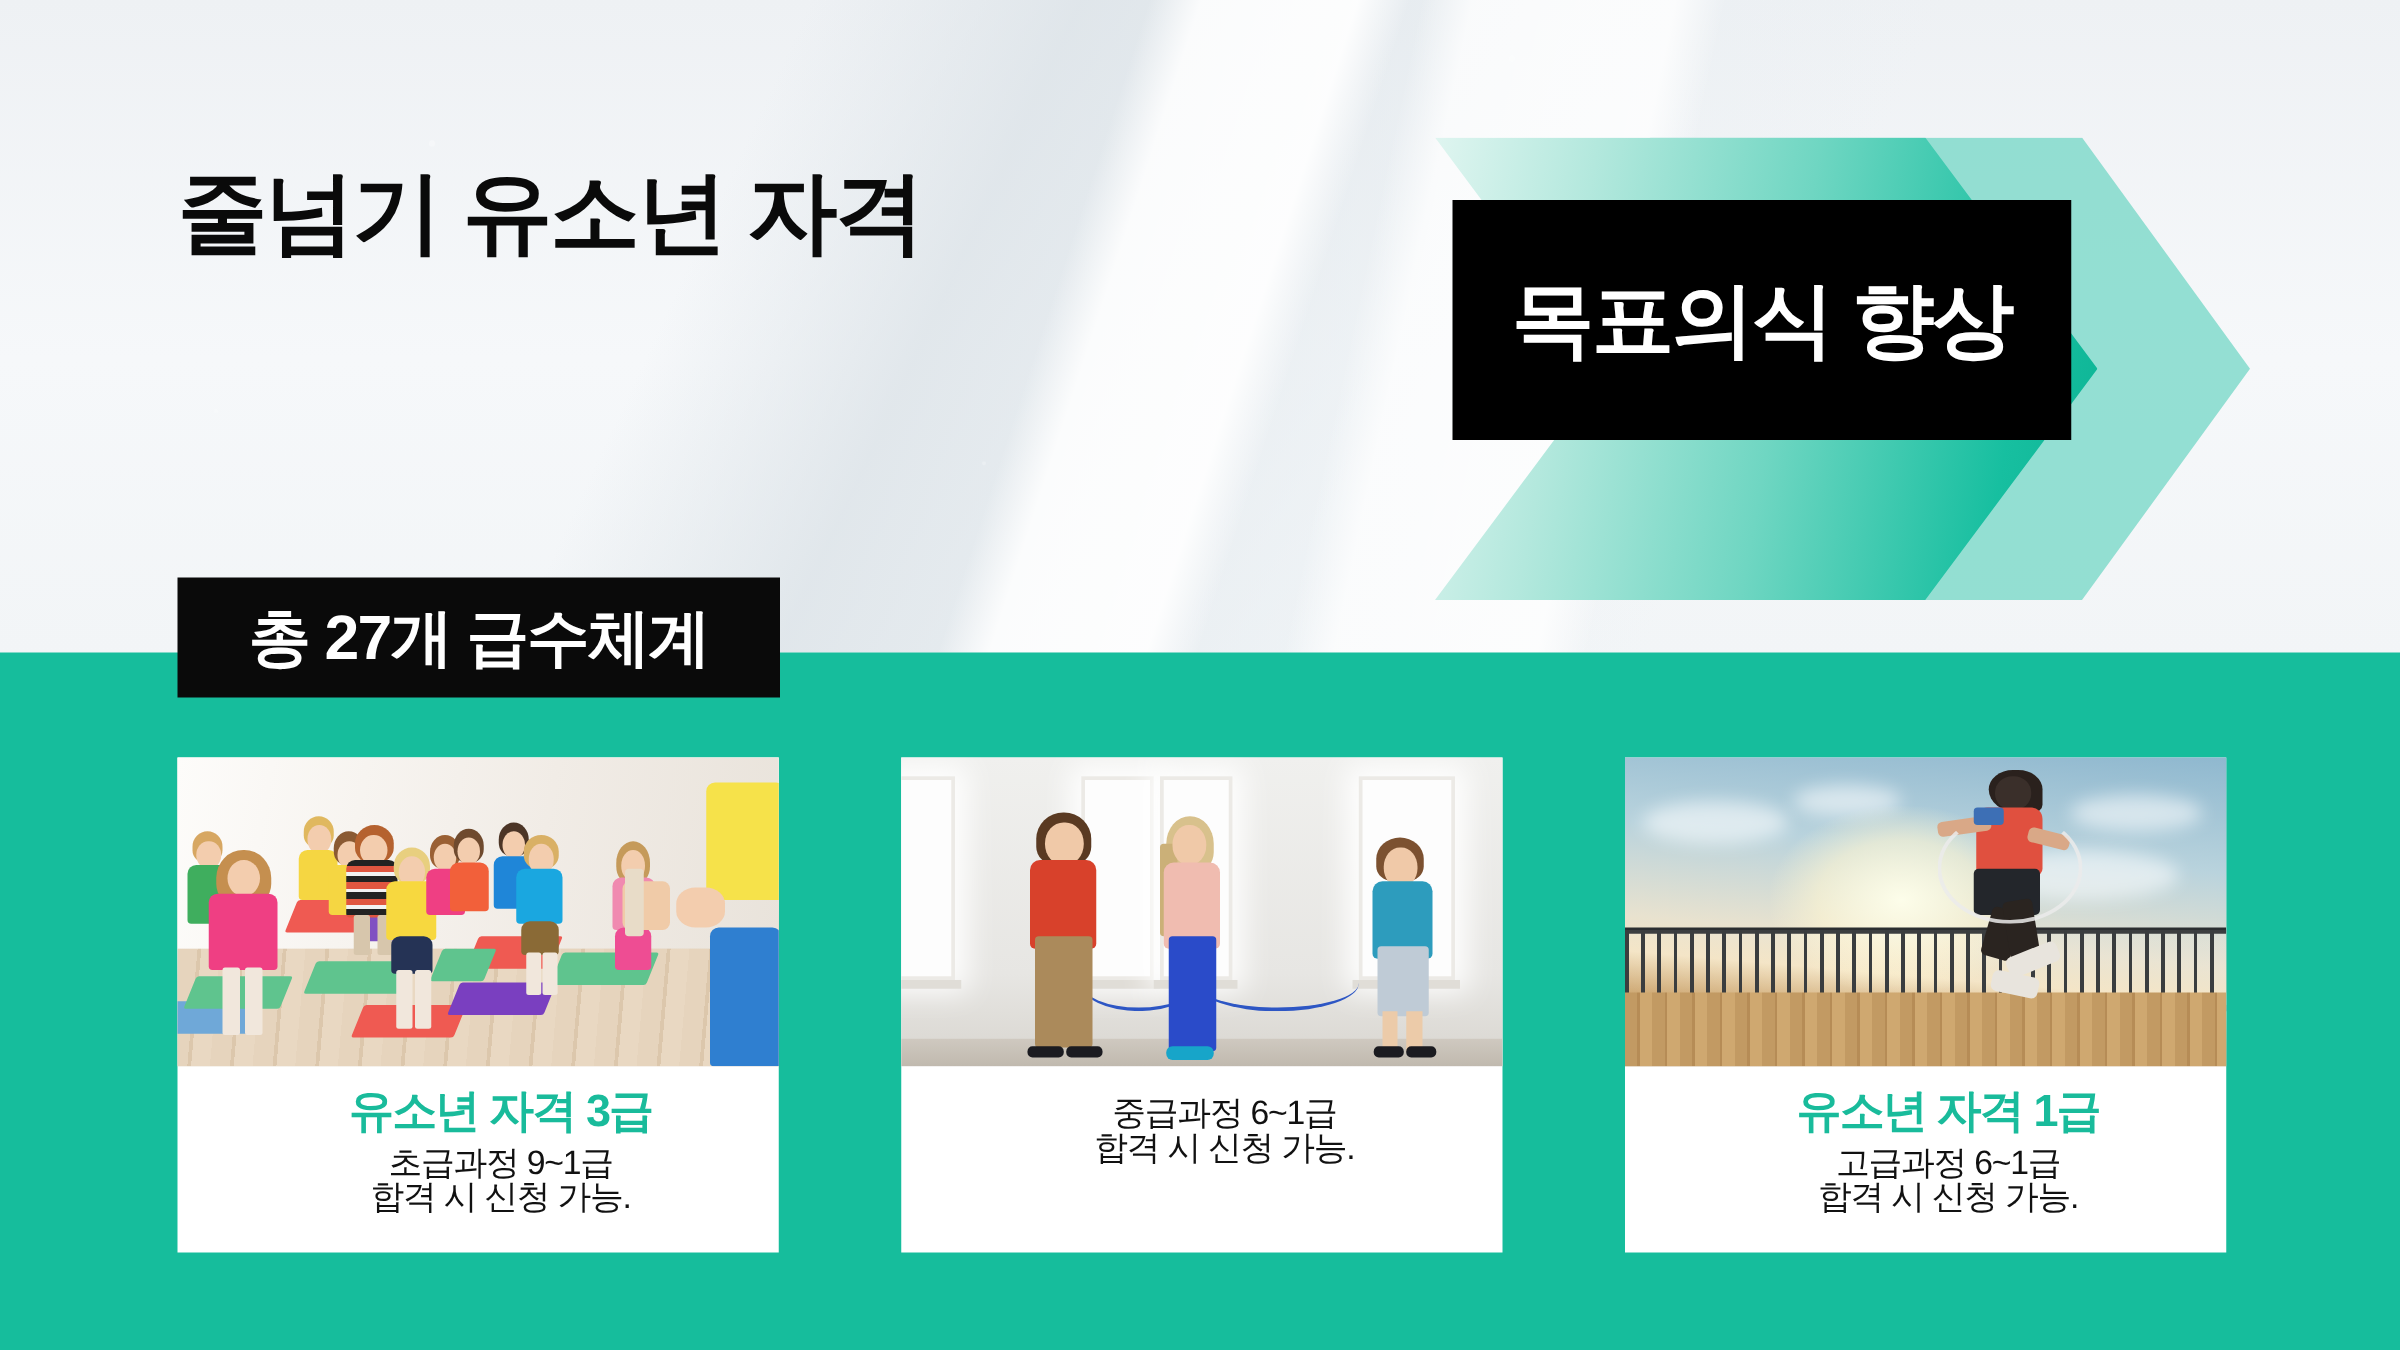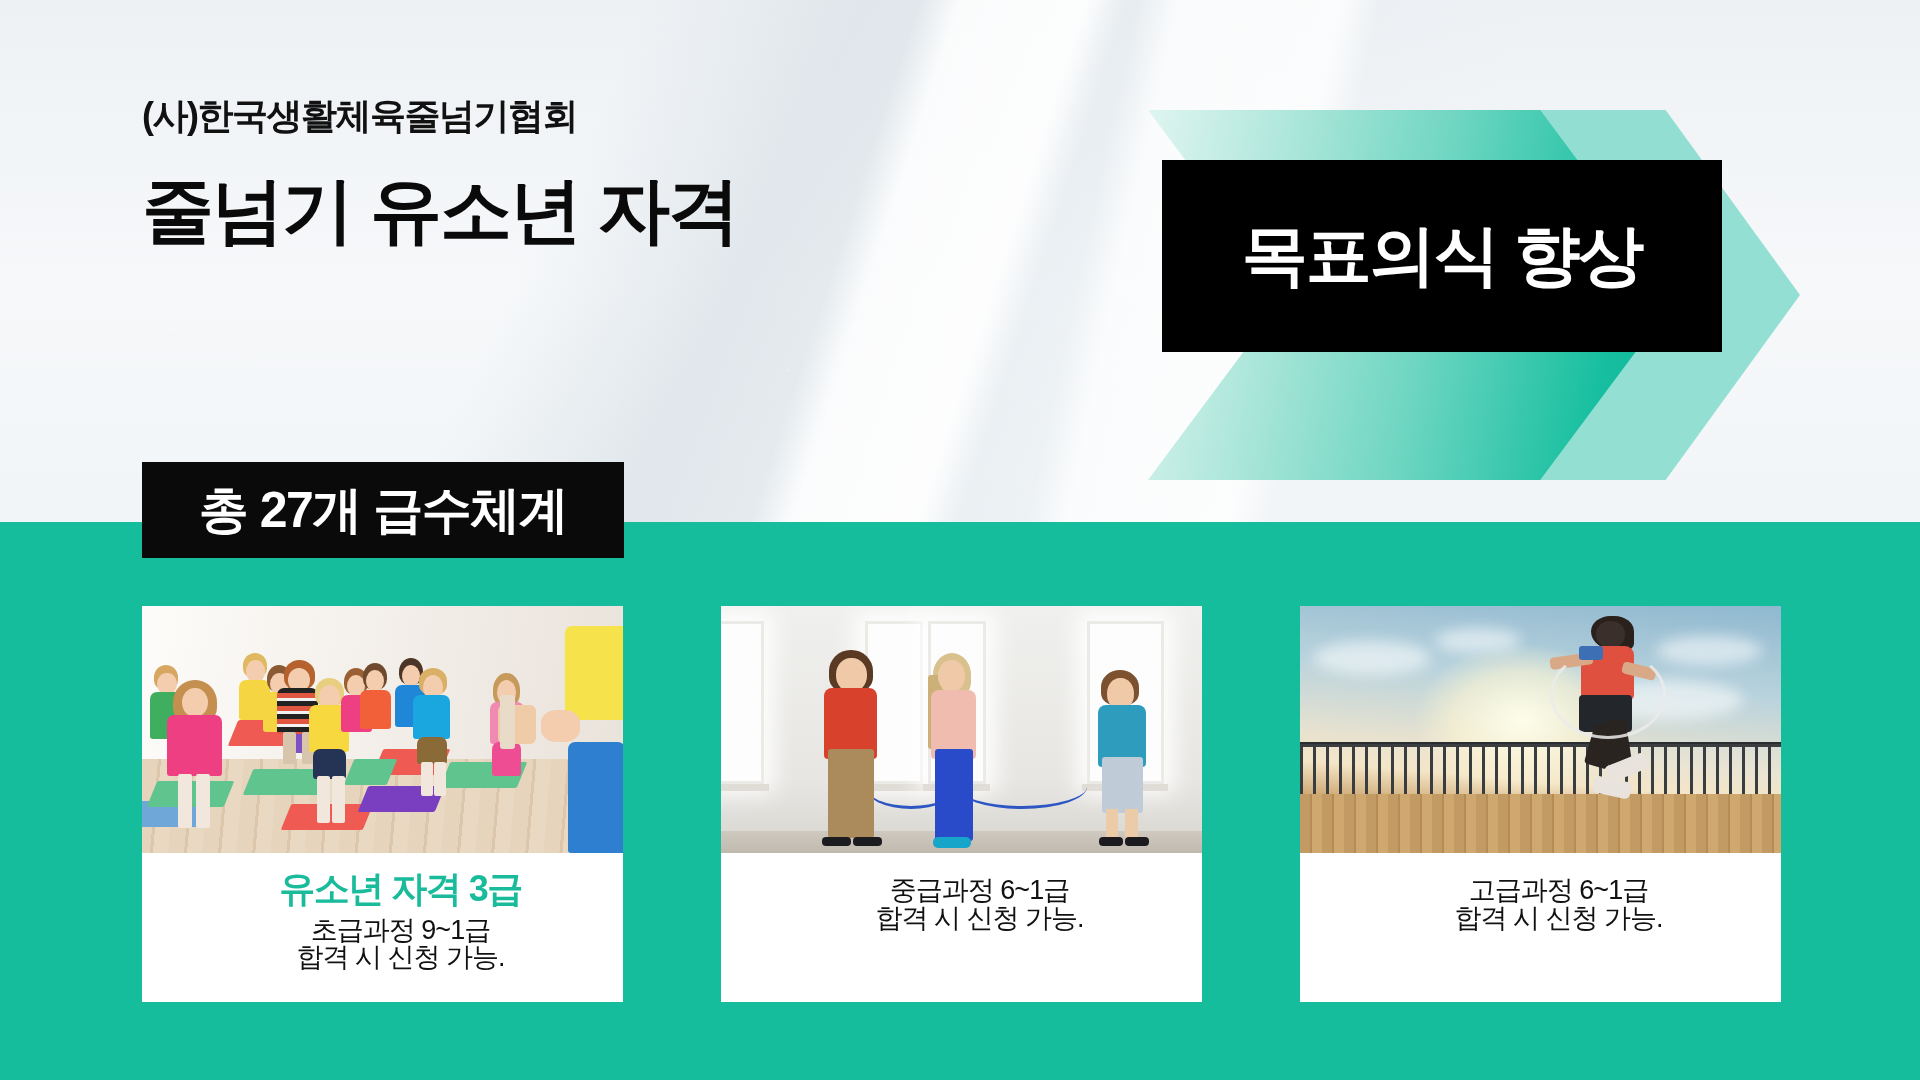--- a/index.html
+++ b/index.html
@@ -62,21 +62,21 @@
     clip-path:polygon(0 0, 72% 0, 100% 50%, 72% 100%, 0 100%, 28% 50%);
   }
   .chev-front{
     left:48px; width:530px;
     background:linear-gradient(100deg,#dff5f0 0%,#b3e8dd 22%,#6fd6c2 52%,#17bfa0 84%,#0cb394 100%);
     clip-path:polygon(0 0, 74% 0, 100% 50%, 74% 100%, 0 100%, 26% 50%);
   }
 
   
   .headline-box{
-    position:absolute; left:1162px; top:160px; width:560px; height:192px;
+    position:absolute; left:1162px; top:160px; width:495px; height:192px;
     background:#000; z-index:5;
     display:flex; align-items:center; justify-content:center;
   }
   .headline-box span{
     color:#fff; font-size:66px; font-weight:800; letter-spacing:-2px; white-space:nowrap;
   }
 
   
   .teal-band{
     position:absolute; left:0; top:522px; width:1920px; height:558px;
@@ -171,21 +171,20 @@
 <div class="chev-wrap">
   <div class="chev chev-back"></div>
   <div class="chev chev-front"></div>
 </div>
 
 <div class="headline-box">
   <span>목표의식 향상</span>
 </div>
 
 <div class="header">
-  <div class="org-name">(사)한국생활체육줄넘기협회</div>
   <div class="main-title">줄넘기 유소년 자격</div>
 </div>
 
 <div class="teal-band"></div>
 
 <div class="badge">
   <span>총 27개 급수체계</span>
 </div>
 
 <div class="cards">
@@ -338,18 +337,19 @@
       <div class="jarm" style="left:67%;  top:24%; width:7%;  height:5%;  transform:rotate(14deg);"></div>
       <div style="position:absolute;left:58%;top:16%;width:5%;height:6%;background:#3d6fb5;border-radius:3px;"></div>
       <div class="jshort" style="left:58%;  top:36%; width:11%; height:15%;"></div>
       <div class="jleg" style="left:60%;  top:49%; width:5%;  height:16%; transform:rotate(16deg);"></div>
       <div class="jleg" style="left:63.5%;top:46%; width:5%;  height:19%; transform:rotate(-9deg);"></div>
       <div class="jshoe" style="left:63.5%;top:62%; width:9%;  height:7%;  transform:rotate(-22deg);"></div>
       <div class="jshoe" style="left:61%;  top:70%; width:8%;  height:7%;  transform:rotate(12deg);"></div>
       <div class="jrope" style="left:52%;  top:18%; width:24%; height:36%;"></div>
     </div>
     <div class="card-body">
+      <div class="card-title">유소년 자격 1급</div>
       <div class="card-line first">고급과정 6~1급</div>
       <div class="card-line">합격 시 신청 가능.</div>
     </div>
   </div>
 
 </div>
 
 </body></html>

